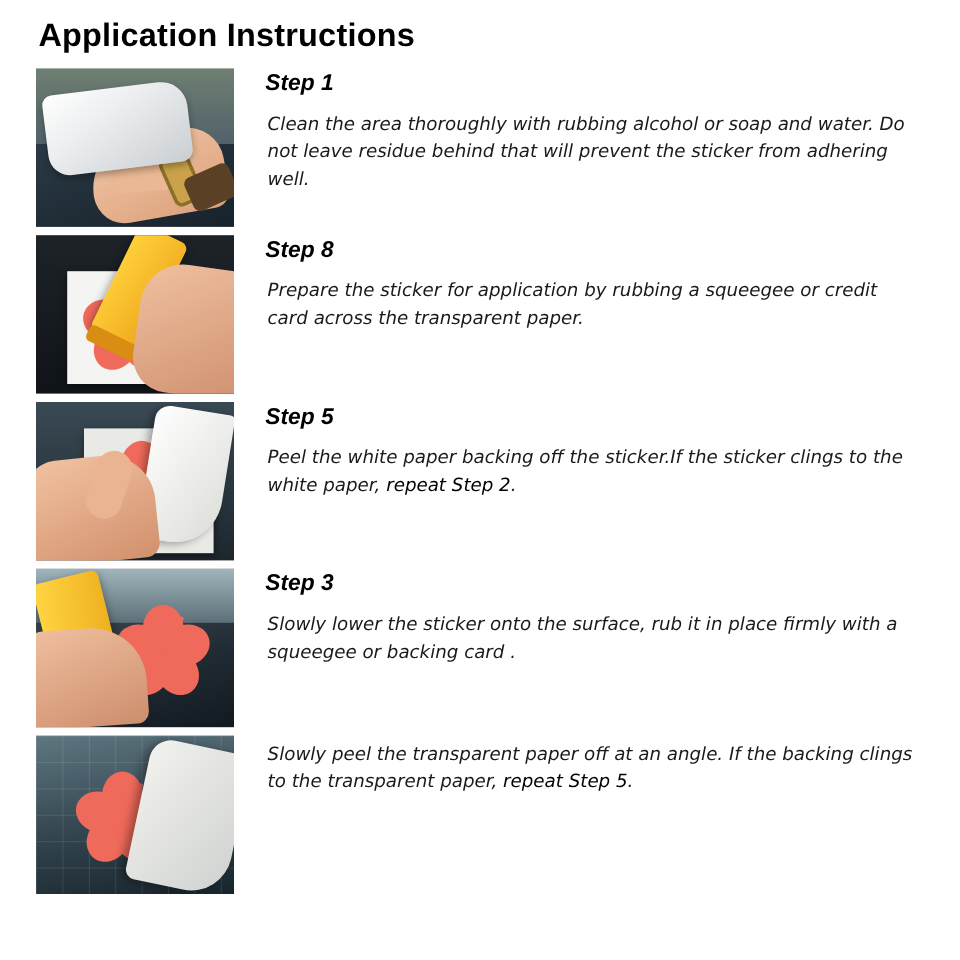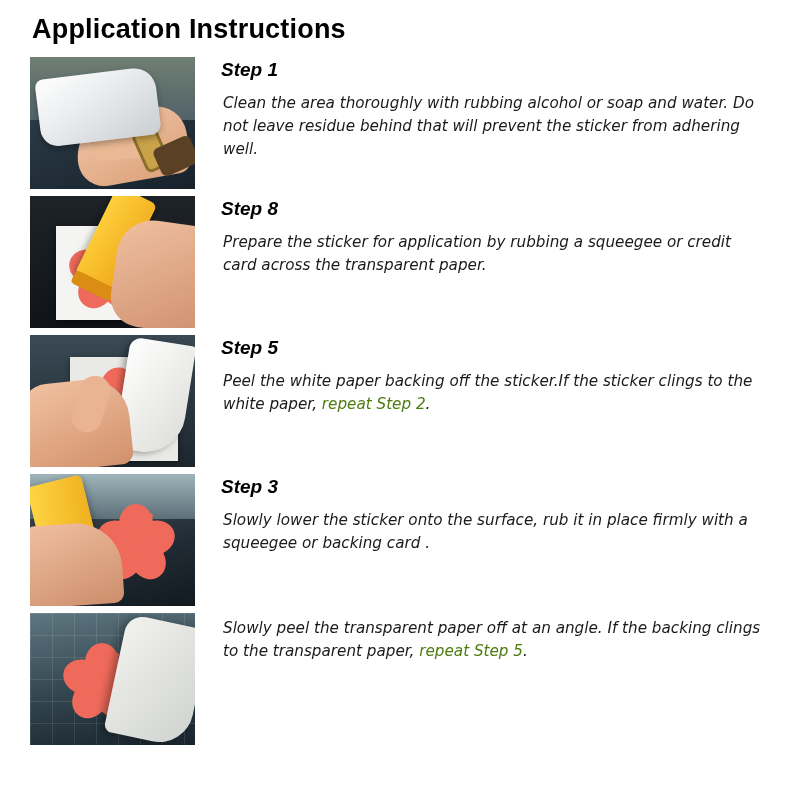--- a/index.html
+++ b/index.html
@@ -61,21 +61,21 @@
   }
   .step-body {
     font-family: "DejaVu Sans", sans-serif;
     font-size: 15.2px;
     line-height: 1.52;
     color: #1a1a1a;
     margin: 2px;
     max-width: 545px;
   }
   .hl {
-    color: #4d7c0f;
+    color: #000000;
   }
 
   
   .sc1 { background: linear-gradient(180deg,#6f7f72 0%, #53636a 45%, #2f3a42 100%); }
   .sc1 .glass {
     position: absolute; left: 0; bottom: 0; width: 100%; height: 52%;
     background: linear-gradient(160deg,#2b3a46 0%, #17222b 100%);
   }
   .sc1 .cloth {
     position: absolute; left: 8px; top: 16px; width: 120px; height: 68px;

